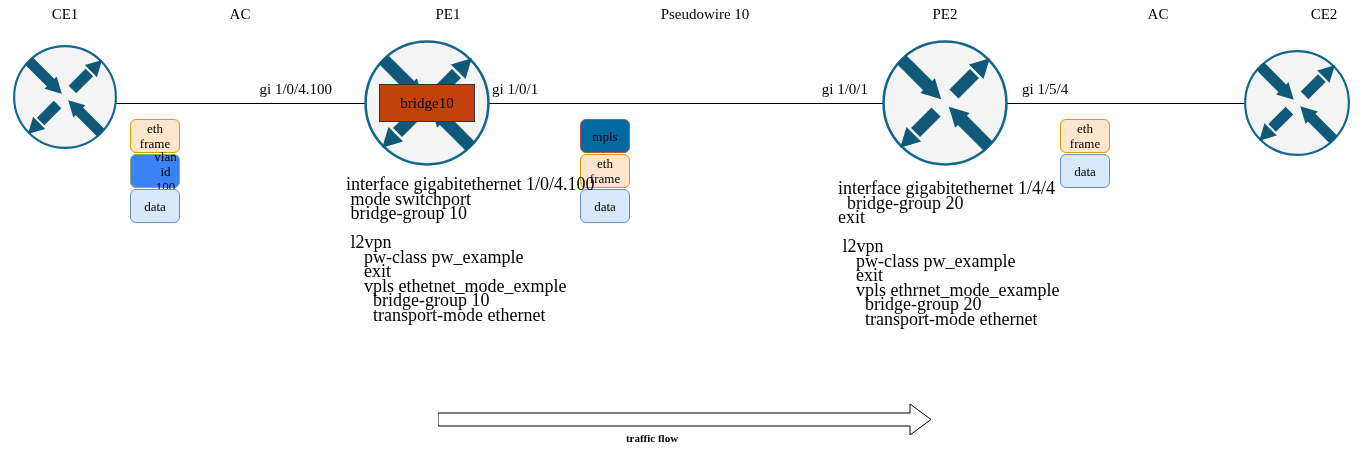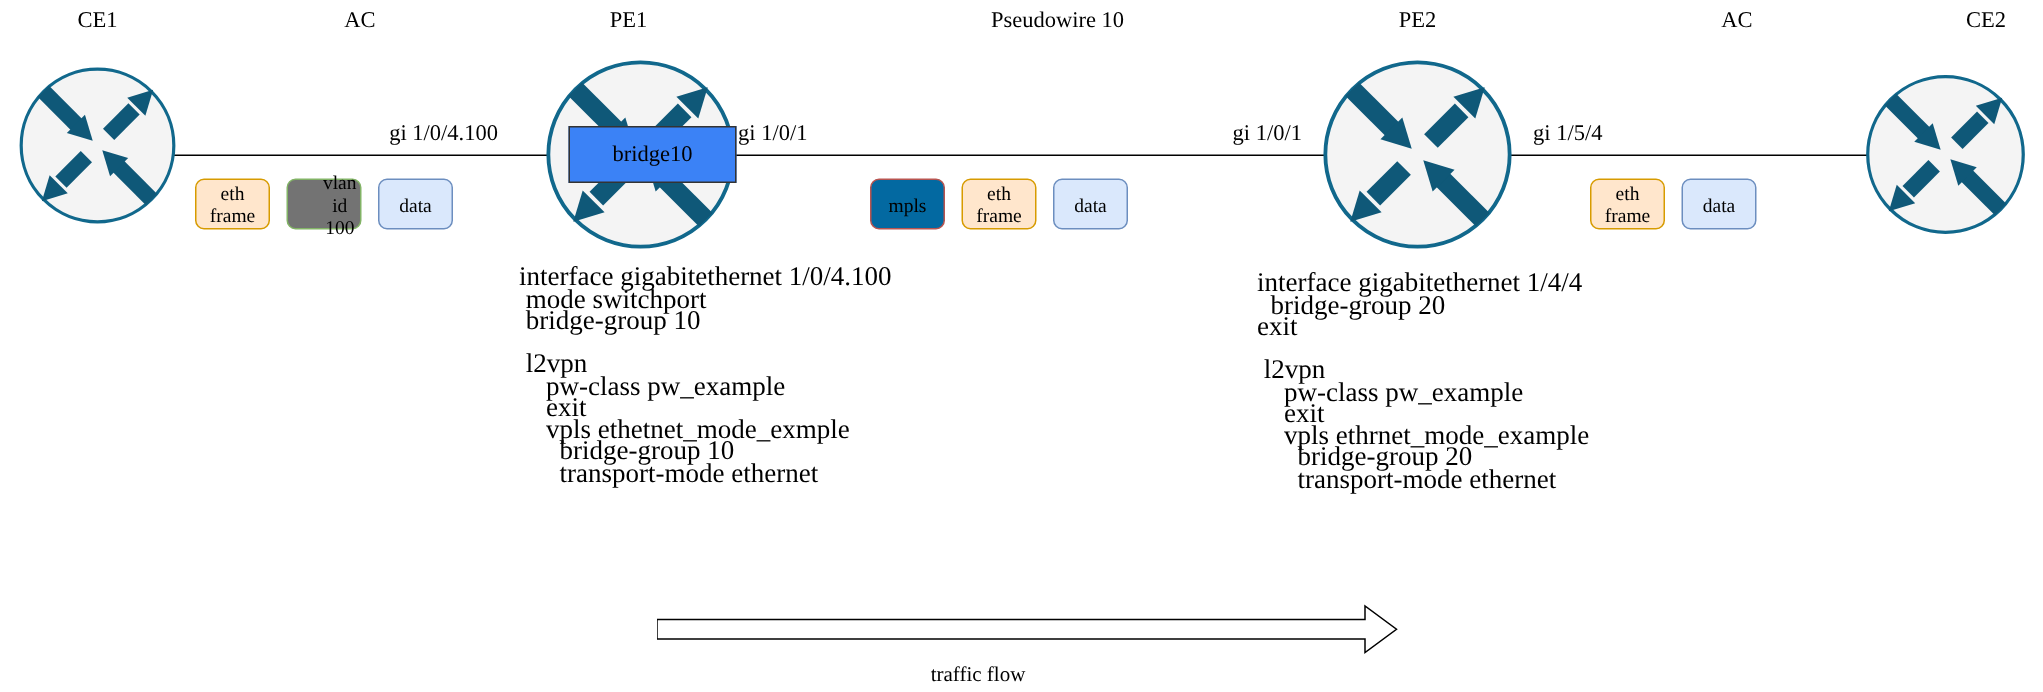--- a/index.html
+++ b/index.html
@@ -26,42 +26,43 @@
     z-index: 1;
   }
   .router {
     position: absolute;
     z-index: 2;
   }
   .router svg { display: block; }
   .bridge-box {
     position: absolute;
     z-index: 3;
-    width: 112px;
+    width: 96px;
     height: 38px;
-    background: #3b82f6;
+    background: #c2410c;
     border: 1.5px solid #333333;
     display: flex;
     align-items: center;
     justify-content: center;
     font-size: 15px;
   }
   .if-label {
     position: absolute;
     top: 81px;
     font-size: 15px;
     white-space: nowrap;
     z-index: 4;
   }
   .frame-stack {
     position: absolute;
     top: 119px;
     display: flex;
-    gap: 11px;
+    gap: 1px;
     z-index: 4;
+    flex-direction: column;
   }
   .frame-box {
     width: 50px;
     height: 34px;
     border: 1px solid #999999;
     border-radius: 6px;
     display: flex;
     align-items: center;
     justify-content: center;
     text-align: center;
@@ -77,35 +78,36 @@
     z-index: 4;
   }
   .traffic-arrow {
     position: absolute;
     left: 438px;
     top: 402px;
     z-index: 2;
   }
   .traffic-label {
     position: absolute;
-    top: 443px;
+    top: 432px;
     left: 652px;
     transform: translateX(-50%);
-    font-size: 14px;
+    font-size: 11px;
     white-space: nowrap;
+    font-weight: bold;
   }
 </style>
 </head>
 <body>
 
 <div class="canvas">
 
   <div class="top-label" style="left:65px">CE1</div>
   <div class="top-label" style="left:240px">AC</div>
-  <div class="top-label" style="left:419px">PE1</div>
+  <div class="top-label" style="left:448px">PE1</div>
   <div class="top-label" style="left:705px">Pseudowire 10</div>
   <div class="top-label" style="left:945px">PE2</div>
   <div class="top-label" style="left:1158px">AC</div>
   <div class="top-label" style="left:1324px">CE2</div>
 
   <div class="link" style="left:65px;  top:103px; width:362px"></div>
   <div class="link" style="left:427px; top:103px; width:518px"></div>
   <div class="link" style="left:945px; top:103px; width:352px"></div>
 
   <div class="router" style="left:12px;  top:44px">
@@ -172,21 +174,21 @@
   <div class="bridge-box" style="left:379px; top:84px">bridge10</div>
 
   <div class="if-label" style="left:212px; width:120px; text-align:right">gi 1/0/4.100</div>
   <div class="if-label" style="left:492px">gi 1/0/1</div>
   <div class="if-label" style="left:790px; width:78px; text-align:right">gi 1/0/1</div>
   <div class="if-label" style="left:1022px">gi 1/5/4</div>
 
   <div class="frame-stack" style="left:130px">
     <div class="frame-box" style="background: rgb(255, 230, 204); border-color: rgb(215, 155, 0);">eth
 frame</div>
-    <div class="frame-box" style="background: #737373; border-color: rgb(130, 179, 102); padding-left: 21px;">vlan id
+    <div class="frame-box" style="background: #3b82f6; border-color: rgb(130, 179, 102); padding-left: 21px;">vlan id
 100</div>
     <div class="frame-box" style="background: rgb(218, 232, 252); border-color: rgb(108, 142, 191);">data</div>
   </div>
   <div class="frame-stack" style="left:580px">
     <div class="frame-box" style="background: #0369a1; border-color: rgb(184, 84, 80);">mpls</div>
     <div class="frame-box" style="background: rgb(255, 230, 204); border-color: rgb(215, 155, 0);">eth
 frame</div>
     <div class="frame-box" style="background: rgb(218, 232, 252); border-color: rgb(108, 142, 191);">data</div>
   </div>
   <div class="frame-stack" style="left:1060px">

